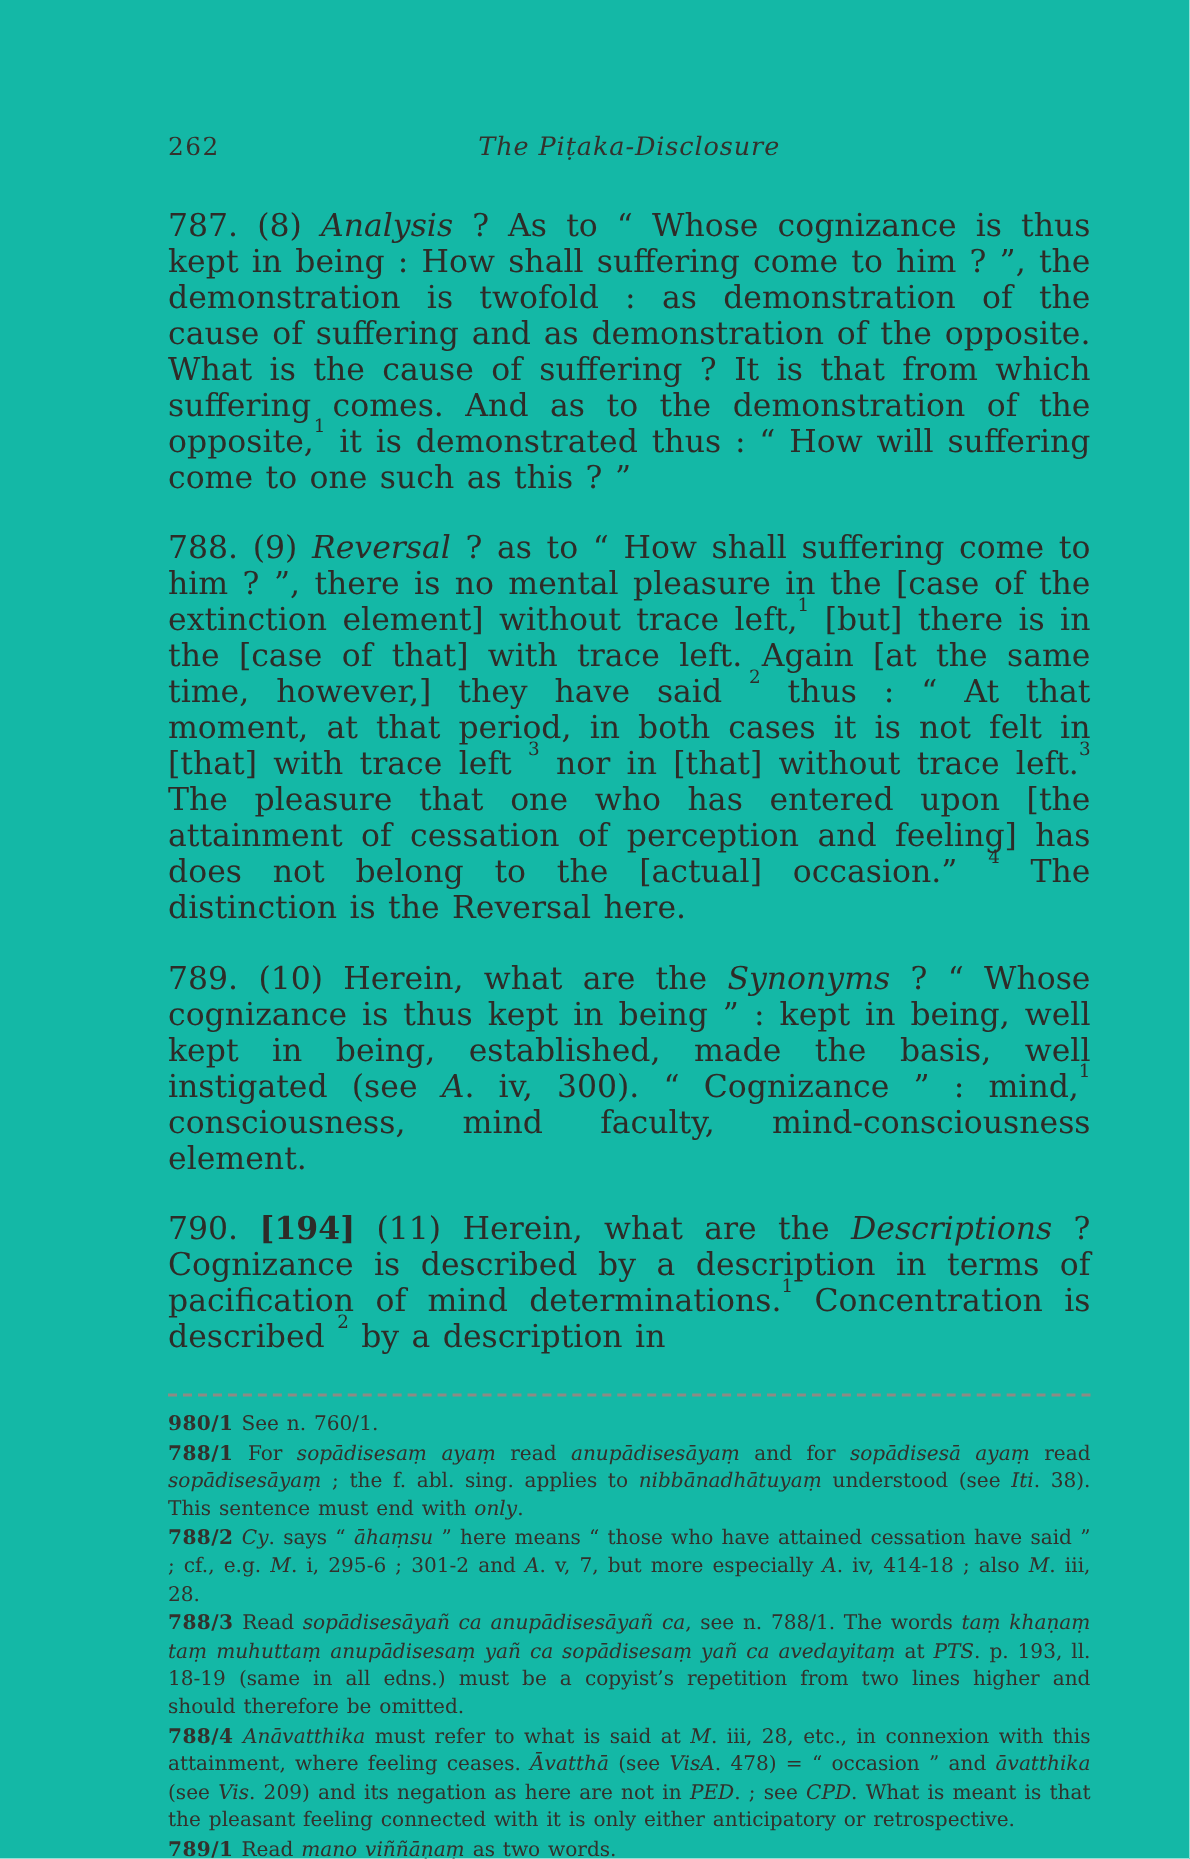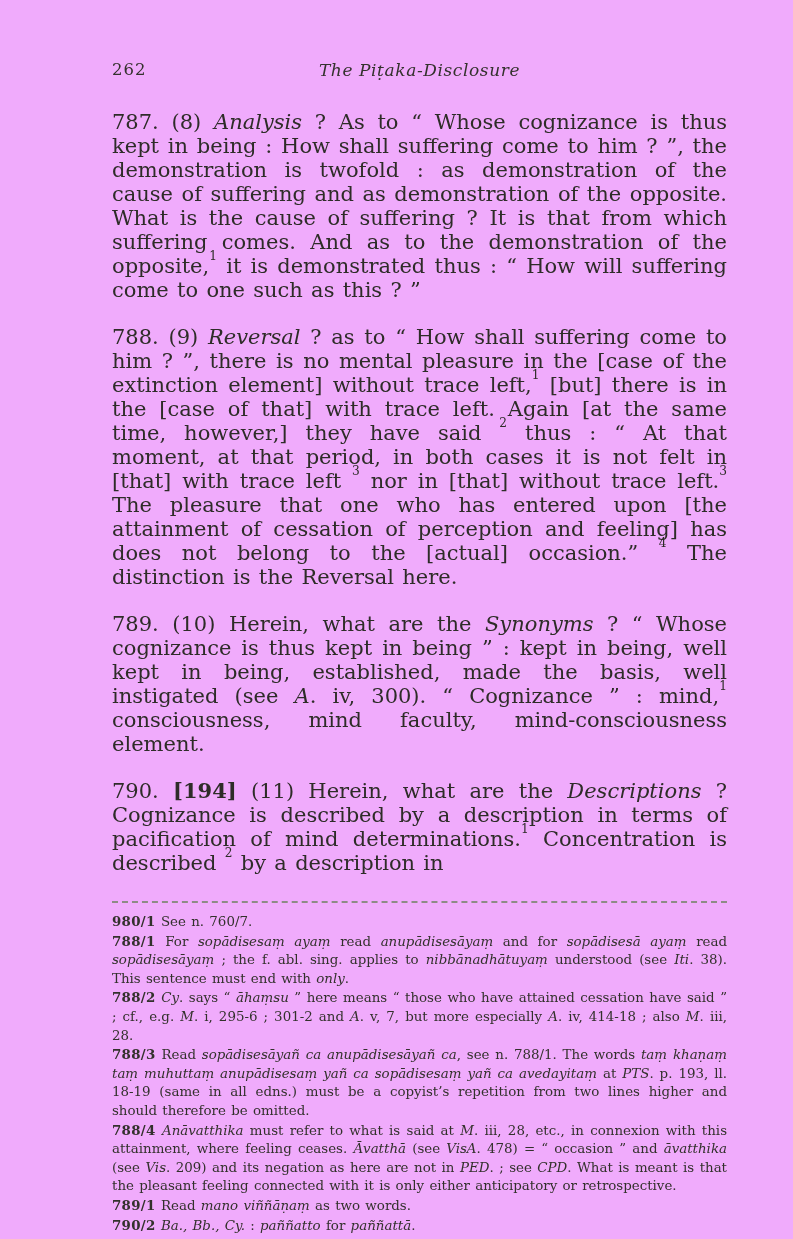--- a/index.html
+++ b/index.html
@@ -12,22 +12,22 @@
     height: 1239px;
     overflow: hidden;
     font-family: "DejaVu Serif", "Liberation Serif", serif;
     color: #2e2c28;
   }
   .page {
     position: relative;
     box-sizing: border-box;
     width: 793px;
     height: 1239px;
-    padding: 60px 66px 40px 112px;
-    background: #f0abfc;
+    padding: 88px 66px 40px 112px;
+    background: #14b8a6;
   }
   .header {
     position: relative;
     height: 24px;
     margin-bottom: 26px;
   }
   .pagenum {
     position: absolute;
     left: 0;
     top: 0;
@@ -89,21 +89,21 @@
   <div class="body-text">
     <p class="para">787. (8) <i>Analysis</i> ?  As to “ Whose cognizance is thus kept in being : How shall suffering come to him ? ”, the demonstration is twofold : as demonstration of the cause of suffering and as demonstration of the opposite.  What is the cause of suffering ?  It is that from which suffering comes.  And as to the demonstration of the opposite,<sup>1</sup> it is demonstrated thus : “ How will suffering come to one such as this ? ”</p>
     <p class="para">788. (9) <i>Reversal</i> ?  as to “ How shall suffering come to him ? ”, there is no mental pleasure in the [case of the extinction element] without trace left,<sup>1</sup> [but] there is in the [case of that] with trace left. Again [at the same time, however,] they have said <sup>2</sup> thus : “ At that moment, at that period, in both cases it is not felt in [that] with trace left <sup>3</sup> nor in [that] without trace left.<sup>3</sup>  The pleasure that one who has entered upon [the attainment of cessation of perception and feeling] has does not belong to the [actual] occasion.” <sup>4</sup>  The distinction is the Reversal here.</p>
     <p class="para">789. (10) Herein, what are the <i>Synonyms</i> ?  “ Whose cognizance is thus kept in being ” :  kept in being, well kept in being, established, made the basis, well instigated (see <i>A</i>. iv, 300).  “ Cognizance ” :  mind,<sup>1</sup> consciousness, mind faculty, mind-consciousness element.</p>
     <p class="para">790. <b>[194]</b> (11) Herein, what are the <i>Descriptions</i> ?  Cognizance is described by a description in terms of pacification of mind determinations.<sup>1</sup>  Concentration is described <sup>2</sup> by a description in</p>
   </div>
 
   <div class="fnsep"></div>
 
   <div class="footnotes">
-    <p class="fn"><b class="fnl">980/1</b> <span>See n. 760/7.</span></p>
+    <p class="fn"><b class="fnl">980/1</b> <span>See n. 760/1.</span></p>
     <p class="fn"><b class="fnl">788/1</b> <span>For <i>sopādisesaṃ ayaṃ</i> read <i>anupādisesāyaṃ</i> and for <i>sopādisesā ayaṃ</i> read <i>sopādisesāyaṃ</i> ;  the f. abl. sing. applies to <i>nibbānadhātuyaṃ</i> understood (see <i>Iti</i>. 38).  This sentence must end with <i>only</i>.</span></p>
     <p class="fn"><b class="fnl">788/2</b> <span><i>Cy</i>. says “ <i>āhaṃsu</i> ” here means “ those who have attained cessation have said ” ;  cf., e.g. <i>M</i>. i, 295-6 ;  301-2 and <i>A</i>. v, 7, but more especially <i>A</i>. iv, 414-18 ;  also <i>M</i>. iii, 28.</span></p>
     <p class="fn"><b class="fnl">788/3</b> <span>Read <i>sopādisesāyañ ca anupādisesāyañ ca</i>, see n. 788/1.  The words <i>taṃ khaṇaṃ taṃ muhuttaṃ anupādisesaṃ yañ ca sopādisesaṃ yañ ca avedayitaṃ</i> at <i>PTS</i>. p. 193, ll. 18-19 (same in all edns.) must be a copyist’s repetition from two lines higher and should therefore be omitted.</span></p>
     <p class="fn"><b class="fnl">788/4</b> <span><i>Anāvatthika</i> must refer to what is said at <i>M</i>. iii, 28, etc., in connexion with this attainment, where feeling ceases.  <i>Āvatthā</i> (see <i>VisA</i>. 478) = “ occasion ” and <i>āvatthika</i> (see <i>Vis</i>. 209) and its negation as here are not in <i>PED</i>. ;  see <i>CPD</i>.  What is meant is that the pleasant feeling connected with it is only either anticipatory or retrospective.</span></p>
     <p class="fn"><b class="fnl">789/1</b> <span>Read <i>mano viññāṇaṃ</i> as two words.</span></p>
     <p class="fn"><b class="fnl">790/2</b> <span><i>Ba., Bb., Cy.</i> :  <i>paññatto</i> for <i>paññattā</i>.</span></p>
   </div>
 
 </div>
 

